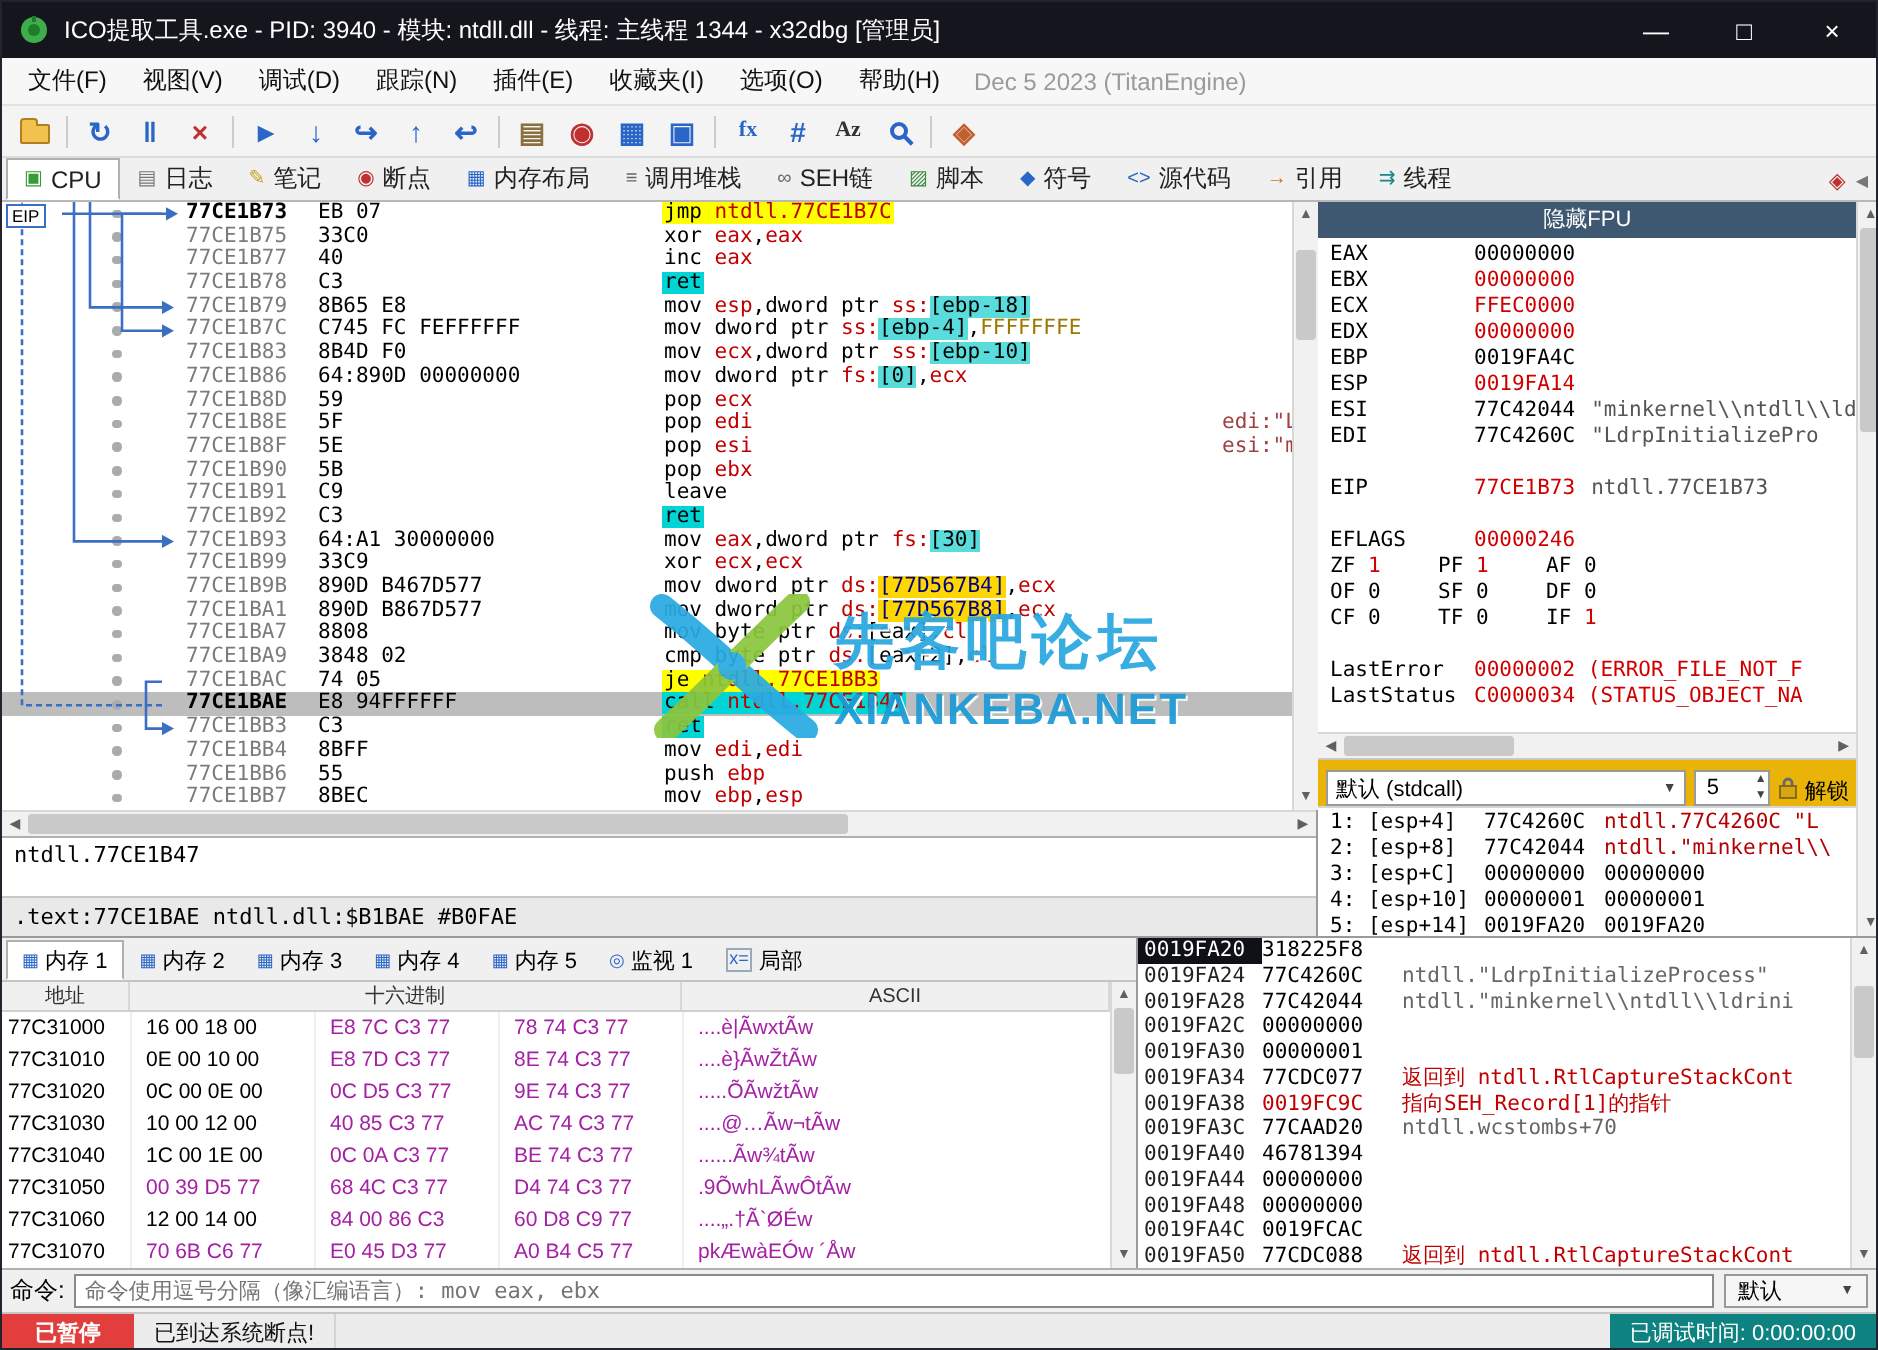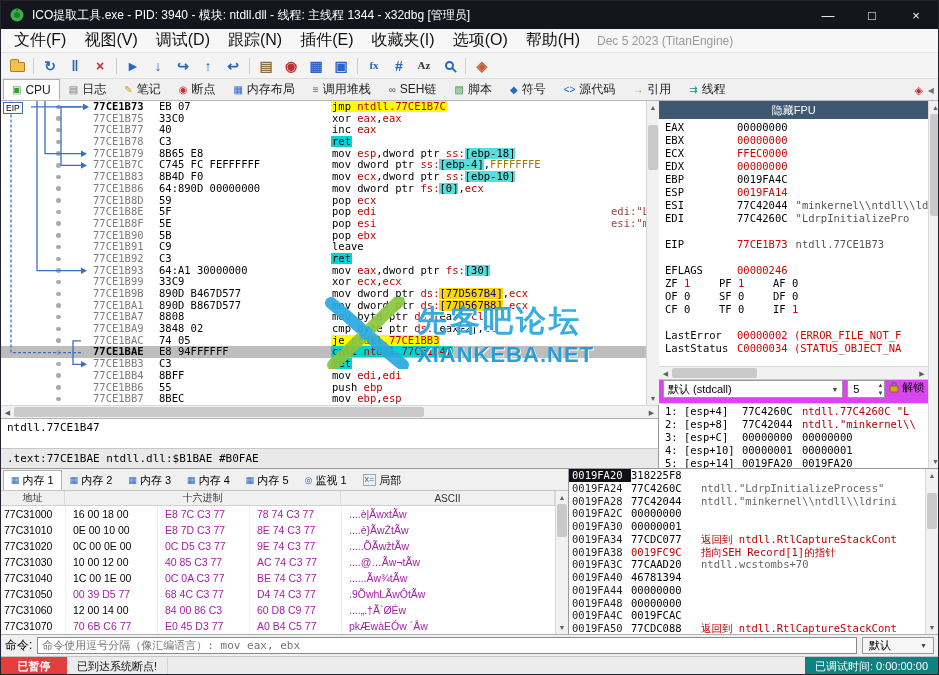--- a/index.html
+++ b/index.html
@@ -5,21 +5,21 @@
 *{box-sizing:border-box;margin:0;padding:0}
 html,body{width:939px;height:675px;overflow:hidden}
 body{font-family:"Liberation Sans",sans-serif;font-size:12px;background:#f0f0f0;position:relative;border:1px solid #23232e}
 
 .titlebar{height:28px;background:#15151e;color:#fff;display:flex;align-items:center;padding-left:8px}
 .appicon{width:16px;height:16px;margin-right:7px;flex:none}
 .title{font-size:12px;flex:1;white-space:nowrap;overflow:hidden}
 .winbtn{width:44px;height:28px;display:flex;align-items:center;justify-content:center;color:#fff;font-size:13px;background:none;border:none}
 
 .menubar{height:24px;background:#f7f7f7;display:flex;align-items:center;padding-left:4px;border-bottom:1px solid #e2e2e2}
-.menu-item{padding:0 9px;height:100%;display:flex;align-items:center;color:#111;font-size:16px}
+.menu-item{padding:0 9px;height:100%;display:flex;align-items:center;color:#111;font-size:12px}
 .menu-build{color:#9a9a9a;margin-left:8px}
 
 .toolbar{height:26px;background:#f4f4f4;display:flex;align-items:center;padding-left:4px;border-bottom:1px solid #ddd;gap:1px}
 .tbtn{width:24px;height:22px;display:flex;align-items:center;justify-content:center;background:none;border:none;border-radius:2px}
 .tglyph{font-size:14px;font-weight:bold;line-height:1}
 .tglyph.small{font-size:11px;font-family:"Liberation Serif",serif}
 .tsep{width:1px;height:16px;background:#ccc;margin:0 3px;display:inline-block}
 .icon-folder{width:15px;height:10px;background:#f2c14e;border:1px solid #b08020;border-radius:1px;position:relative;margin-top:3px;display:inline-block}
 .icon-folder::before{content:"";position:absolute;top:-4px;left:-1px;width:7px;height:3px;background:#f2c14e;border:1px solid #b08020;border-bottom:none;border-radius:2px 2px 0 0}
 .icon-search{width:9px;height:9px;border:2px solid #2a66c8;border-radius:50%;position:relative;display:inline-block}
@@ -73,21 +73,21 @@
 .right-content{flex:1;display:flex;flex-direction:column;overflow:hidden}
 .reg-header{height:18px;background:#3f5871;color:#fff;text-align:center;font-size:11px;line-height:18px;flex:none}
 .reg-rows{height:247px;overflow:hidden;padding:2px 0 0 6px;font-family:"DejaVu Sans Mono",monospace;font-size:10.5px;flex:none}
 .rrow{height:13px;line-height:13px;white-space:pre;overflow:hidden}
 .rgap{height:13px}
 .rname{display:inline-block;width:72px;color:#000}
 .rval{color:#000}
 .rval.red,.red{color:#d00000}
 .rnote{color:#555;margin-left:8px}
 .fpair{display:inline-block;width:54px}
-.callconv{height:24px;background:#d946ef;border-top:1px solid #c8c8c8;display:flex;align-items:flex-start;padding:0 4px;gap:4px;font-size:11px;flex:none}
+.callconv{height:24px;background:#eab308;border-top:1px solid #c8c8c8;display:flex;align-items:flex-end;padding:0 4px;gap:4px;font-size:11px;flex:none}
 .ccselect{height:18px;background:#fff;border:1px solid #999;display:flex;align-items:center;padding:0 4px;flex:1;justify-content:space-between}
 .ccarrow{font-size:7px;color:#444}
 .ccspin{width:38px;height:18px;background:#fff;border:1px solid #999;display:flex;align-items:center;padding-left:5px;position:relative}
 .ccspin .spins{position:absolute;right:1px;top:0;font-size:6px;line-height:8px;color:#444;text-align:center}
 .cclock{display:flex;align-items:center;gap:3px}
 .locksvg{display:inline-block}
 .argrows{flex:1;padding:1px 0 0 6px;font-family:"DejaVu Sans Mono",monospace;font-size:10.5px;background:#fff;border-top:1px solid #d6d6d6;overflow:hidden}
 .arow{height:13px;line-height:13px;white-space:pre;overflow:hidden}
 .aexpr{display:inline-block;width:58px}
 .aval{display:inline-block;width:60px}

